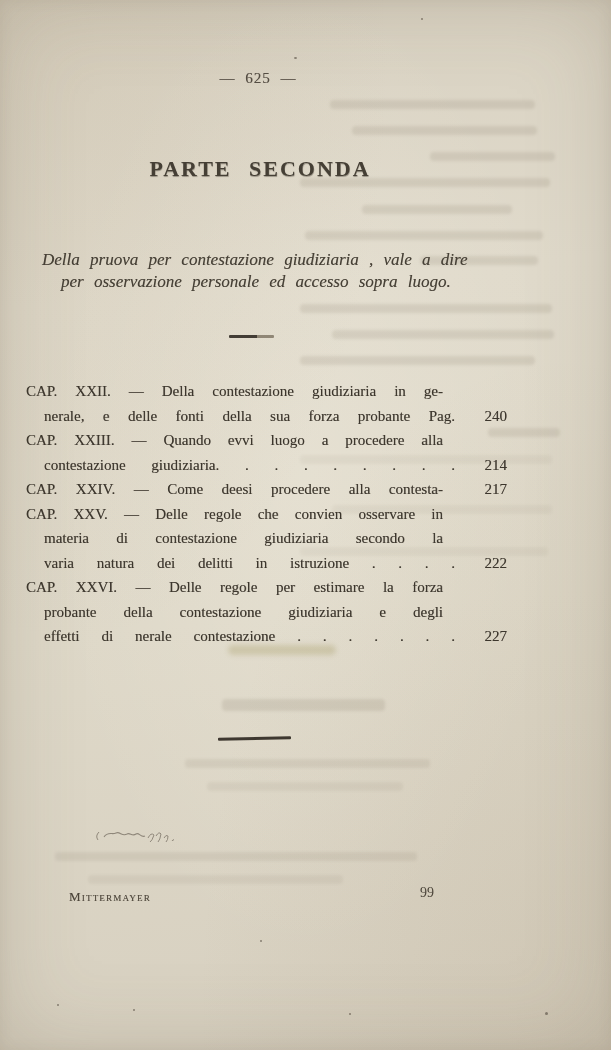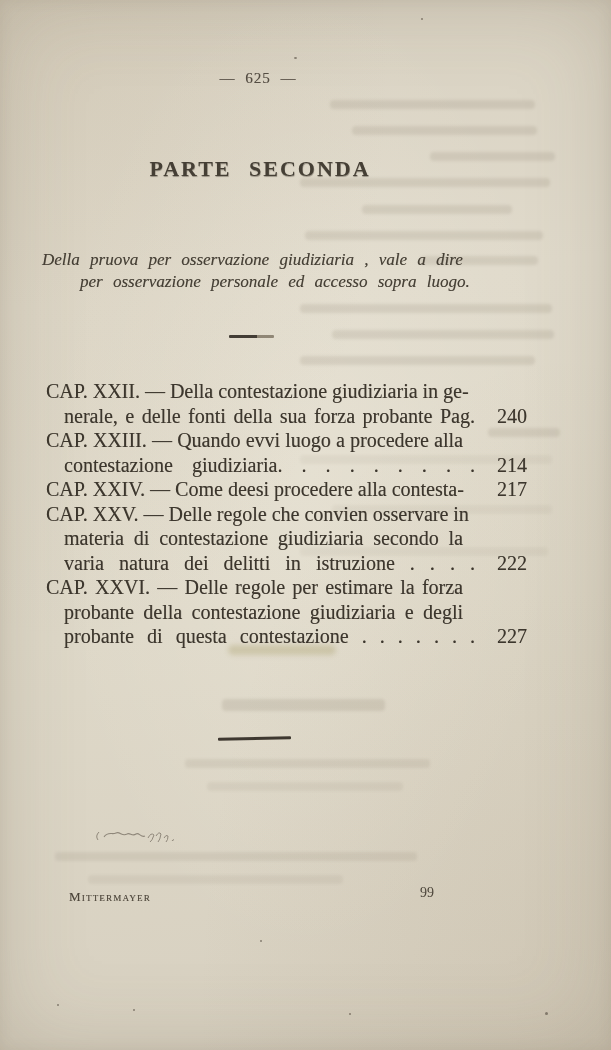--- a/index.html
+++ b/index.html
@@ -19,27 +19,27 @@
   .ink{position:relative;z-index:2;color:#3c362d;}
   .folio{position:absolute;top:70px;left:0;width:516px;text-align:center;
     font-size:15px;letter-spacing:1px;word-spacing:5px;color:#554e44;
     text-shadow:0.3px 0.4px 0.6px rgba(60,52,42,0.45);}
   .heading{position:absolute;top:156px;left:0;width:520px;margin:0;text-align:center;
     font-size:22px;font-weight:bold;letter-spacing:2px;word-spacing:10px;color:#453f35;
     text-shadow:0.4px 0.5px 0.7px rgba(60,52,42,0.40);}
   .sub{position:absolute;margin:0;font-style:italic;font-size:17px;color:#464036;
     word-spacing:6px;white-space:nowrap;text-shadow:0.3px 0.4px 0.5px rgba(60,52,42,0.40);}
   .sub.l1{top:250px;left:42px;}
-  .sub.l2{top:272px;left:80px;text-align:center;}
+  .sub.l2{top:272px;left:61px;text-align:center;}
   .dash{position:absolute;top:335px;left:229px;width:45px;height:2.5px;z-index:2;
     background:linear-gradient(90deg,#433d35 0 62%,#908776 62% 100%);border-radius:1px;}
   .toc{position:absolute;top:379px;left:26px;width:481px;z-index:2;}
-  .toc-line{position:relative;width:417px;line-height:24.5px;font-size:20px;color:#3c362d;
+  .toc-line{position:relative;width:417px;line-height:24.5px;font-size:15px;color:#3c362d;
     text-align:justify;text-align-last:justify;box-sizing:border-box;white-space:nowrap;
-    text-shadow:0.3px 0.4px 0.5px rgba(60,52,42,0.42);margin-left:20px;}
+    text-shadow:0.3px 0.4px 0.5px rgba(60,52,42,0.42);}
   .toc-line.ind{padding-left:18px;}
   .toc-line.num{width:481px;padding-right:52px;}
   .pagenum{position:absolute;right:0;bottom:0;text-align:right;}
   .rule{position:absolute;top:737px;left:218px;width:73px;height:2.5px;background:#3e3830;
     transform:rotate(-1.2deg);border-radius:1px;z-index:2;}
   .scribble{position:absolute;top:826px;left:92px;z-index:2;opacity:0.6;}
   .sig{position:absolute;top:889px;left:69px;font-variant:small-caps;font-size:13px;
     letter-spacing:1.2px;color:#4c453a;z-index:2;text-shadow:0.3px 0.3px 0.4px rgba(60,52,42,0.4);}
   .sheet{position:absolute;top:885px;left:420px;font-size:14px;color:#4c453a;z-index:2;}
   .ghost{position:absolute;height:9px;background:#6f6350;opacity:0.13;filter:blur(1.8px);
@@ -79,38 +79,38 @@
   <div class="speck" style="left:133px;top:1009px;width:2px;height:2px;"></div>
   <div class="speck" style="left:349px;top:1013px;width:2px;height:2px;"></div>
   <div class="speck" style="left:545px;top:1012px;width:3px;height:3px;"></div>
   <div class="speck" style="left:57px;top:1004px;width:2px;height:2px;"></div>
   <div class="speck" style="left:260px;top:940px;width:2px;height:2px;"></div>
 
   <div class="folio ink">— 625 —</div>
 
   <h1 class="heading ink">PARTE SECONDA</h1>
 
-  <p class="sub l1 ink">Della pruova per osservazione giudiziaria , vale a dire</p>
+  <p class="sub l1 ink">Della pruova per contestazione giudiziaria , vale a dire</p>
   <p class="sub l2 ink">per osservazione personale ed accesso sopra luogo.</p>
 
   <div class="dash"></div>
 
   <div class="toc">
     <div class="toc-line"><span>CAP. XXII. — Della contestazione giudiziaria in ge-</span></div>
     <div class="toc-line ind num"><span>nerale, e delle fonti della sua forza probante Pag.</span><span class="pagenum">240</span></div>
     <div class="toc-line"><span>CAP. XXIII. — Quando evvi luogo a procedere alla</span></div>
     <div class="toc-line ind num"><span>contestazione giudiziaria. . . . . . . . .</span><span class="pagenum">214</span></div>
     <div class="toc-line"><span>CAP. XXIV. — Come deesi procedere alla contesta-</span></div>
     <div class="toc-line ind num"><span class="pagenum">217</span></div>
     <div class="toc-line"><span>CAP. XXV. — Delle regole che convien osservare in</span></div>
     <div class="toc-line ind"><span>materia di contestazione giudiziaria secondo la</span></div>
     <div class="toc-line ind num"><span>varia natura dei delitti in istruzione . . . .</span><span class="pagenum">222</span></div>
     <div class="toc-line"><span>CAP. XXVI. — Delle regole per estimare la forza</span></div>
     <div class="toc-line ind"><span>probante della contestazione giudiziaria e degli</span></div>
-    <div class="toc-line ind num"><span>probante di questa contestazione . . . . . . .</span><span class="pagenum">227</span></div>
+    <div class="toc-line ind num"><span>effetti di nerale contestazione . . . . . . .</span><span class="pagenum">227</span></div>
   </div>
 
   <div class="rule"></div>
 
   <svg class="scribble" width="90" height="22" viewBox="0 0 90 22">
     <path d="M6,14 q-3,-4 1,-8" fill="none" stroke="#5d5449" stroke-width="1"></path>
     <path d="M12,11 c4,-6 8,-2 12,-4 c4,-2 6,4 11,1 c3,-2 5,3 9,0 c3,-2 5,4 9,2" fill="none" stroke="#5d5449" stroke-width="1.1"></path>
     <path d="M56,12 q3,-6 6,-3 q-2,6 -4,7 M64,10 q3,-5 5,-2 q-1,6 -3,8 M72,12 q2,-4 4,-2 q0,4 -2,6 M80,15 q1,-2 2,-1" fill="none" stroke="#5d5449" stroke-width="1"></path>
   </svg>
 

